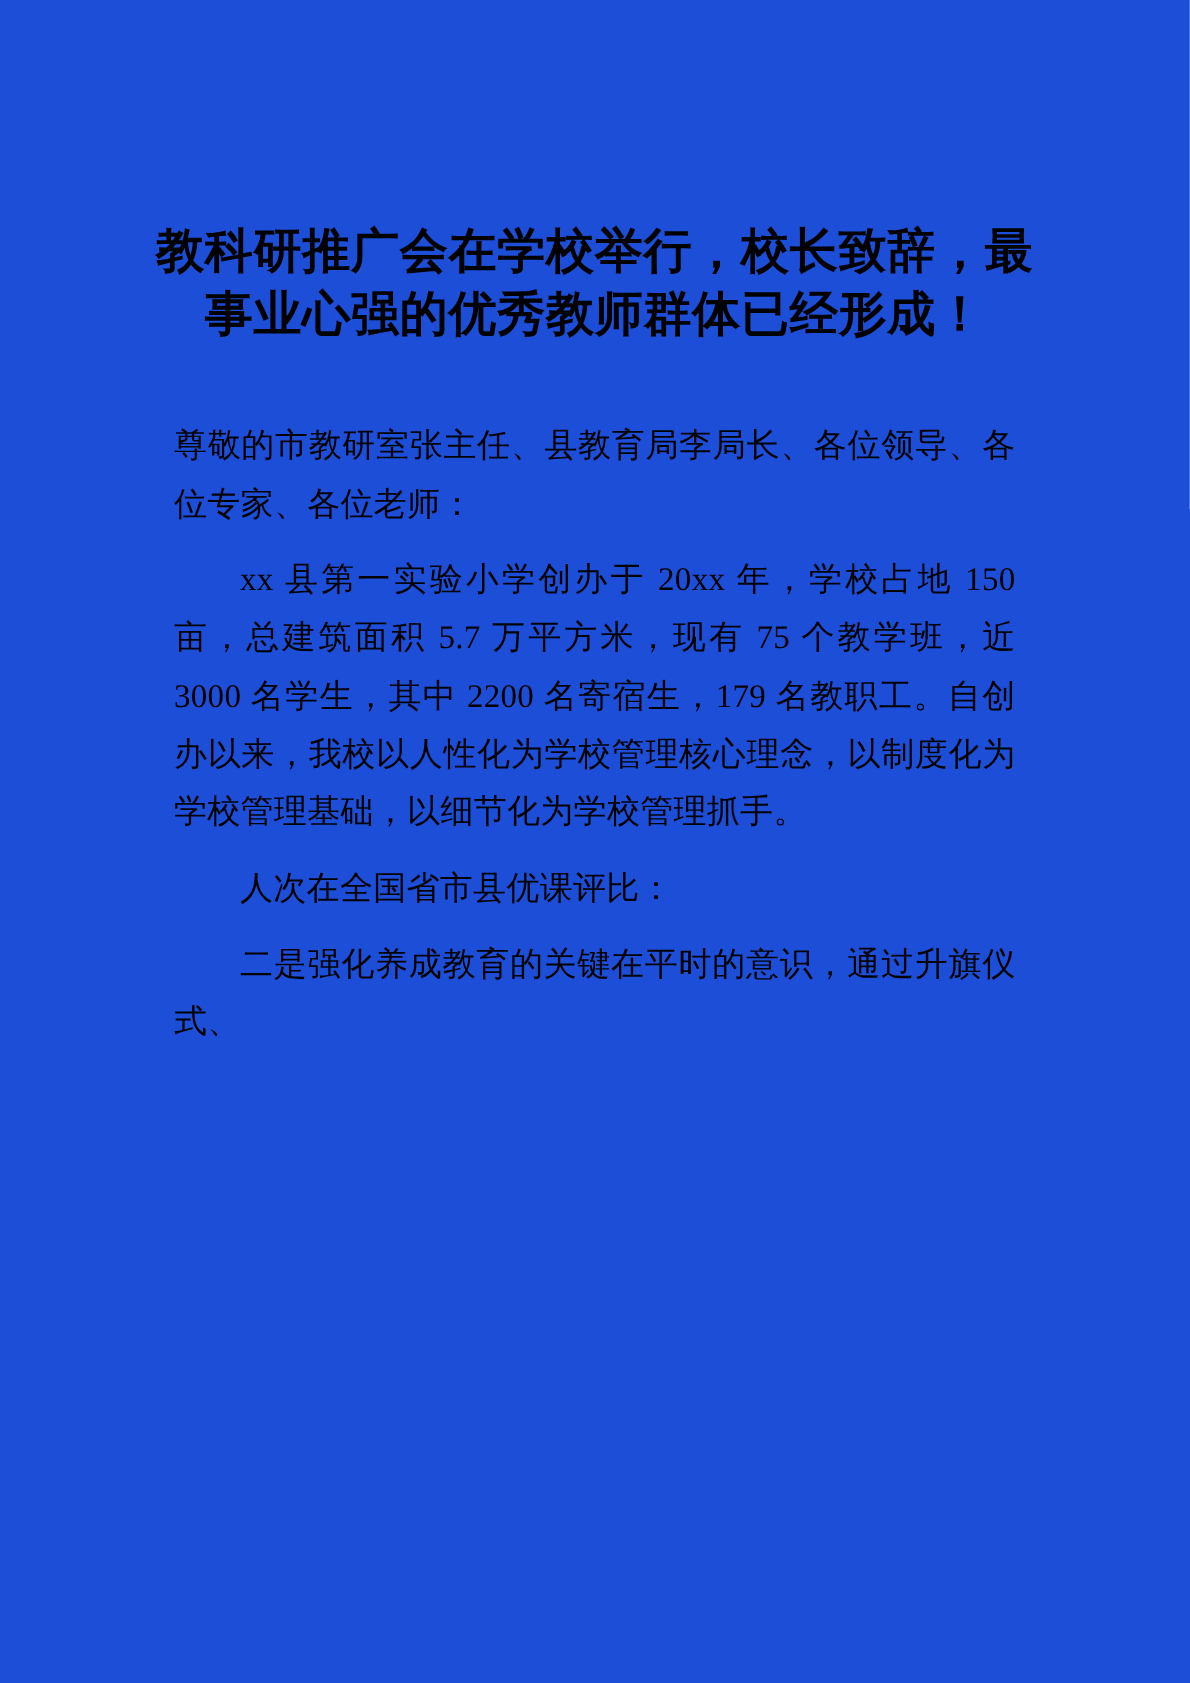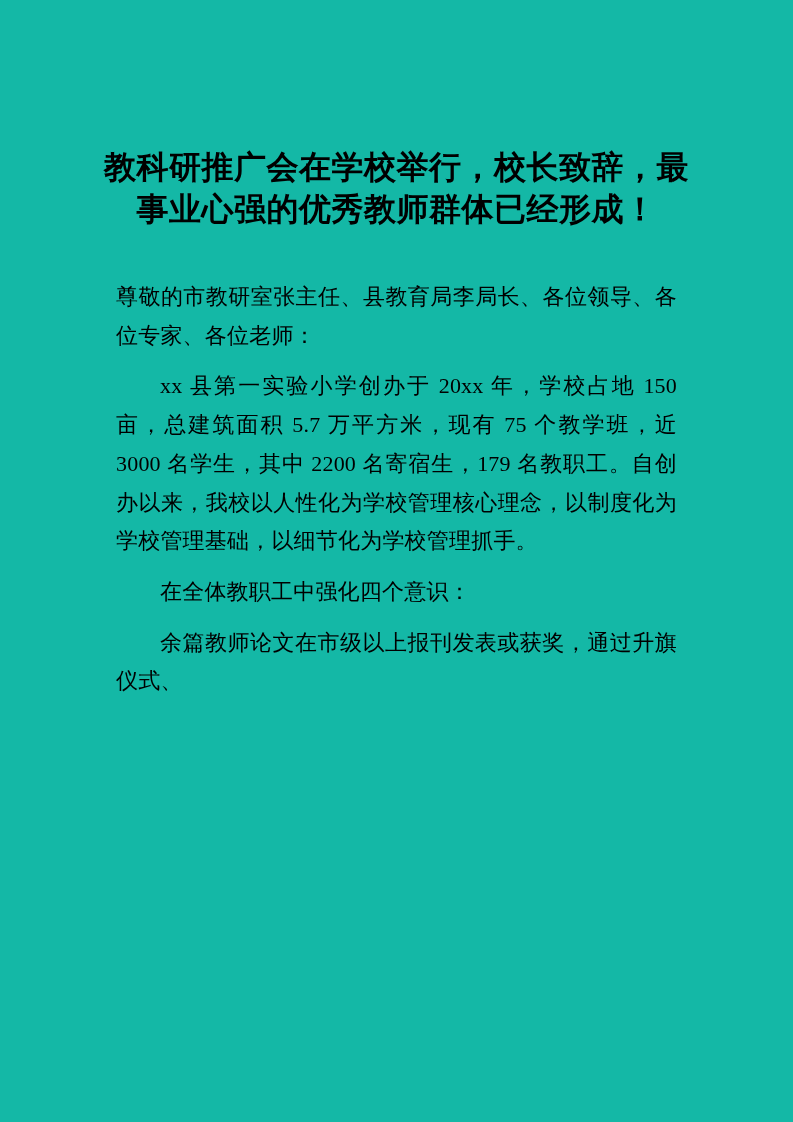--- a/index.html
+++ b/index.html
@@ -6,21 +6,21 @@
   body {
     width: 793px;
     height: 1122px;
     background: #ffffff;
     overflow: hidden;
   }
   .page {
     position: relative;
     width: 793px;
     height: 1122px;
-    background: #14b8a6;
+    background: #1d4ed8;
     color: #000000;
     font-family: "Liberation Serif", "DejaVu Serif", serif;
   }
   .doc-title {
     position: absolute;
     left: 104px;
     width: 585px;
     top: 146px;
     margin: 0;
     font-size: 32px;
@@ -50,16 +50,16 @@
 <body>
 
 <div class="page">
   <h1 class="doc-title">
     <span class="title-line">教科研推广会在学校举行，校长致辞，最</span>
     <span class="title-line">事业心强的优秀教师群体已经形成！</span>
   </h1>
   <div class="doc-body" id="doc-body">
       <p class="para">尊敬的市教研室张主任、县教育局李局长、各位领导、各位专家、各位老师：</p>
       <p class="para indent">xx 县第一实验小学创办于 20xx 年，学校占地 150 亩，总建筑面积 5.7 万平方米，现有 75 个教学班，近 3000 名学生，其中 2200 名寄宿生，179 名教职工。自创办以来，我校以人性化为学校管理核心理念，以制度化为学校管理基础，以细节化为学校管理抓手。</p>
-      <p class="para indent">在全体教职工中强化四个意识：</p>
-      <p class="para indent">余篇教师论文在市级以上报刊发表或获奖，通过升旗仪式、</p>
+      <p class="para indent">人次在全国省市县优课评比：</p>
+      <p class="para indent">二是强化养成教育的关键在平时的意识，通过升旗仪式、</p>
     </div>
 </div>
 
 </body></html>

